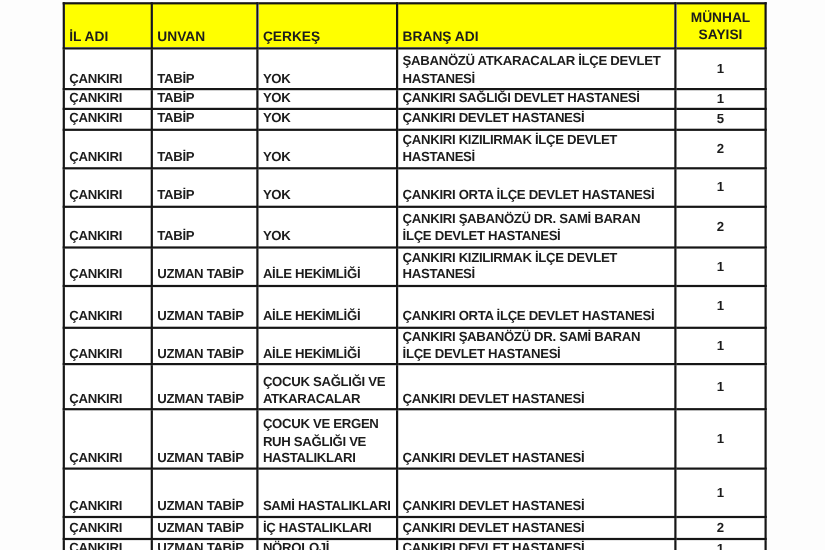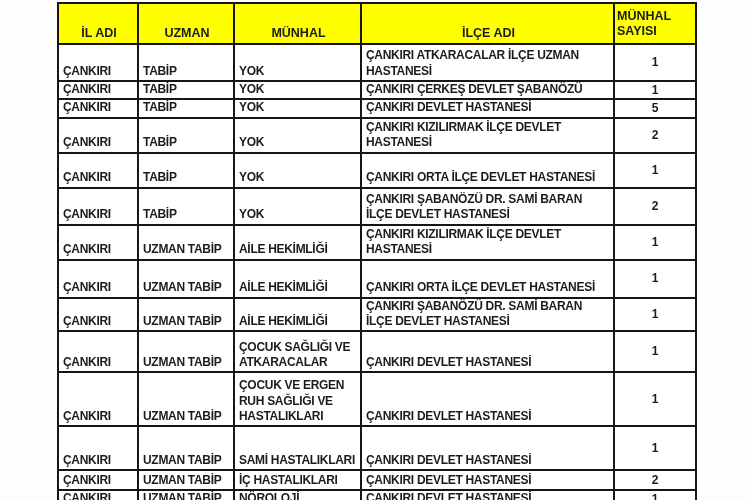--- a/index.html
+++ b/index.html
@@ -27,28 +27,28 @@
   table.vacancy th,
   table.vacancy td {
     border: 2px solid #161616;
     color: #1c1c1c;
     font-weight: bold;
     overflow: hidden;
   }
   table.vacancy th {
     background: #ffff00;
     font-size: 12.5px;
-    text-align: center;
+    text-align: left;
     vertical-align: bottom;
     padding: 1px 2px 2px 4px;
     line-height: 1.2;
     height: 36px;
   }
   table.vacancy th.num-head {
-    text-align: left;
+    text-align: center;
     vertical-align: middle;
     padding: 1px 2px;
   }
   table.vacancy td {
     font-size: 12px;
     letter-spacing: -0.3px;
     text-align: left;
     vertical-align: bottom;
     padding: 0 2px 1px 4px;
     line-height: 1.28;
@@ -68,39 +68,39 @@
     <colgroup>
       <col style="width:80px">
       <col style="width:96px">
       <col style="width:127px">
       <col style="width:253px">
       <col style="width:82px">
     </colgroup>
     <thead>
       <tr>
         <th>İL ADI</th>
-        <th>UZMAN</th>
-        <th>MÜNHAL</th>
-        <th>İLÇE ADI</th>
+        <th>UNVAN</th>
+        <th>ÇERKEŞ</th>
+        <th>BRANŞ ADI</th>
         <th class="num-head">MÜNHAL SAYISI</th>
       </tr>
     </thead>
     <tbody>
         <tr style="height: 37px;">
           <td>ÇANKIRI</td>
           <td>TABİP</td>
           <td>YOK</td>
-          <td>ÇANKIRI ATKARACALAR İLÇE UZMAN HASTANESİ</td>
+          <td>ŞABANÖZÜ ATKARACALAR İLÇE DEVLET HASTANESİ</td>
           <td class="num">1</td>
         </tr>
         <tr style="height: 18px;">
           <td>ÇANKIRI</td>
           <td>TABİP</td>
           <td>YOK</td>
-          <td>ÇANKIRI ÇERKEŞ DEVLET ŞABANÖZÜ</td>
+          <td>ÇANKIRI SAĞLIĞI DEVLET HASTANESİ</td>
           <td class="num">1</td>
         </tr>
         <tr style="height: 17px;">
           <td>ÇANKIRI</td>
           <td>TABİP</td>
           <td>YOK</td>
           <td>ÇANKIRI DEVLET HASTANESİ</td>
           <td class="num">5</td>
         </tr>
         <tr style="height: 35px;">

